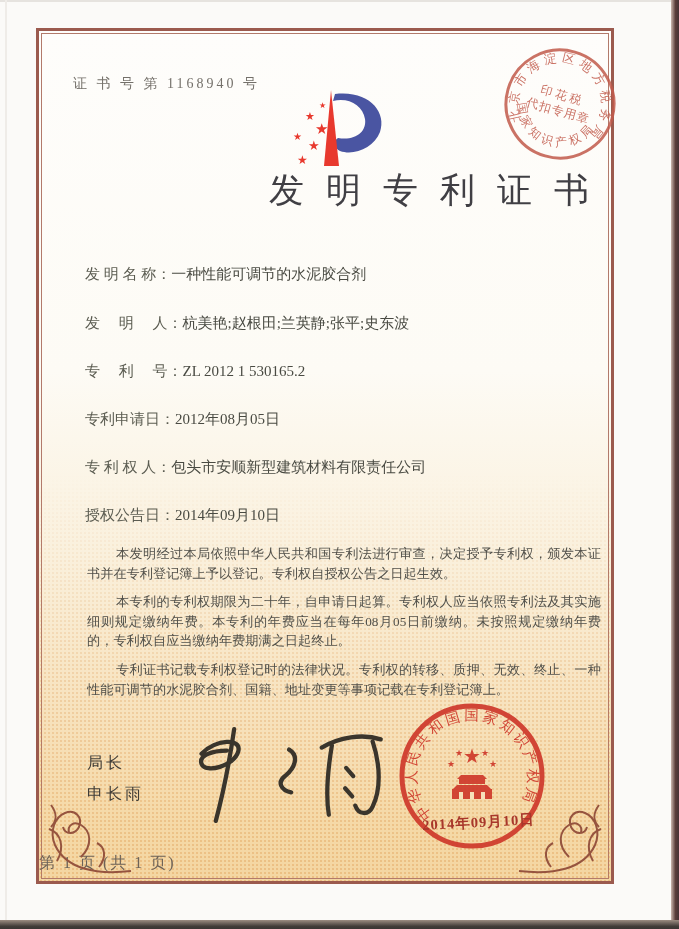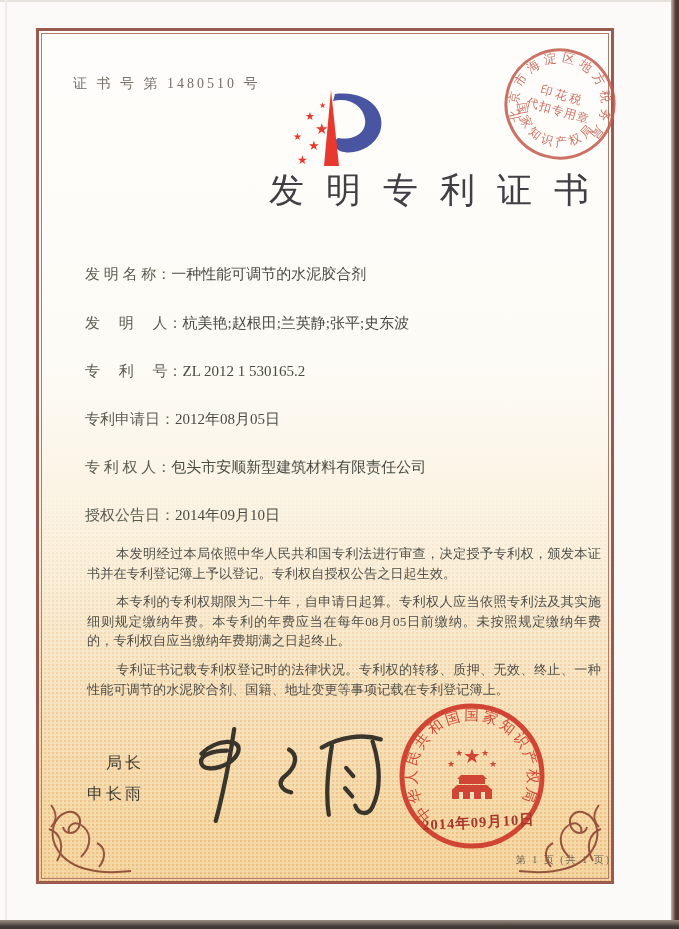--- a/index.html
+++ b/index.html
@@ -42,48 +42,48 @@
   .field-row{position:absolute;left:46px;width:520px;font-size:15px;color:#4e4f47;white-space:nowrap;}
   .field-label{color:#5b5c51;}
   .field-value{color:#494a42;}
   .row0{top:234px}.row1{top:283px}.row2{top:331px}.row3{top:379px}.row4{top:427px}.row5{top:475px}
 
   .body-text{position:absolute;left:39px;top:504px;width:532px;
     font-size:13.2px;line-height:19.6px;text-align:justify;color:#51504a;}
   .body-text p{margin:9px;text-indent:2.2em;}
 
   .signer{position:absolute;left:48px;top:716px;font-size:16px;line-height:31px;
-    color:#3f3c37;font-family:"Liberation Sans","DejaVu Sans",sans-serif;letter-spacing:3px;text-align:right;}
+    color:#3f3c37;font-family:"Liberation Sans","DejaVu Sans",sans-serif;letter-spacing:3px;}
 
   .signature{position:absolute;left:130px;top:686px;width:228px;height:112px;}
 
   .seal{position:absolute;left:358px;top:670px;width:150px;height:150px;opacity:.93;}
   .seal-date{position:absolute;left:352px;top:782px;width:175px;text-align:center;
     font-size:14.5px;font-weight:bold;letter-spacing:1px;color:#a8372b;transform:rotate(-3deg);}
 
-  .footer{position:absolute;left:0;top:822px;width:100%;text-align:right;
-    font-size:10px;letter-spacing:2px;color:#6d6257;}
+  .footer{position:absolute;left:0;top:822px;width:100%;text-align:left;
+    font-size:16px;letter-spacing:2px;color:#6d6257;}
 
   .ornament{position:absolute;width:92px;height:92px;bottom:4px;}
   .ornament.left{left:2px;}
   .ornament.right{right:2px;transform:scaleX(-1);}
 </style>
 </head>
 <body>
 
 <div class="edge-top"></div>
 <div class="edge-left"></div>
 <div class="edge-right"></div>
 <div class="edge-bottom"></div>
 
 <div class="frame">
   <div class="frame-inner"></div>
   <div class="texture"></div>
 
-  <div class="cert-no">证 书 号 第 1480510 号</div>
+  <div class="cert-no">证 书 号 第 1168940 号</div>
 
   <svg class="logo" viewBox="0 0 130 100">
     <path d="M60,6 C94,2 112,24 105,44 C99,60 79,68 65,63 C59,60 58,53 63,50 C80,53 92,44 90,31 C88,17 73,9 58,13 Z" fill="#4a55a2"></path>
     <polygon points="56,2 64,78 49,78" fill="#e8392e"></polygon>
     <text x="44" y="20" font-size="8" fill="#e8392e">★</text>
     <text x="30" y="32" font-size="11" fill="#e8392e">★</text>
     <text x="40" y="46" font-size="15" fill="#e8392e">★</text>
     <text x="18" y="52" font-size="10" fill="#e8392e">★</text>
     <text x="33" y="62" font-size="13" fill="#e8392e">★</text>
     <text x="22" y="76" font-size="12" fill="#e8392e">★</text>

